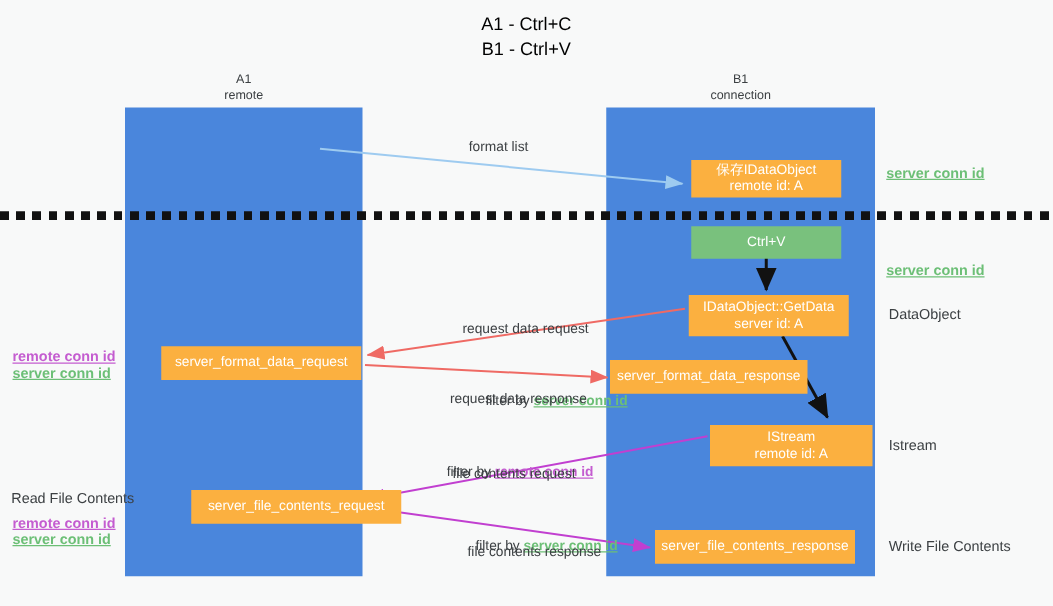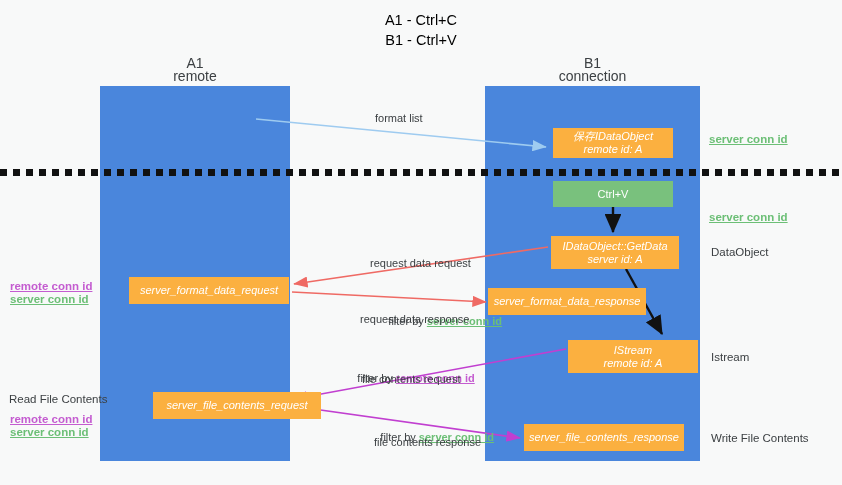--- a/index.html
+++ b/index.html
@@ -22,21 +22,21 @@
     width: 842px;
     text-align: center;
     font-size: 14.5px;
     color: #000000;
     line-height: 20px;
     white-space: pre;
   }
   .col-head {
     position: absolute;
     text-align: center;
-    font-size: 14px;
+    font-size: 10px;
     color: #3c4043;
     line-height: 13px;
     white-space: pre;
   }
   .column {
     position: absolute;
     background: #4a86dc;
   }
   .node {
     position: absolute;
@@ -44,21 +44,21 @@
     display: flex;
     flex-direction: column;
     align-items: center;
     justify-content: center;
     color: #ffffff;
     font-size: 11px;
     line-height: 13px;
     text-align: center;
     white-space: pre;
   }
-  .node.orange { background: #fbb040; font-style: italic; }
+  .node.orange { background: #fbb040; }
   .node.green  { background: #79c17d; }
   .divider {
     position: absolute;
     left: 0;
     width: 842px;
     height: 7px;
     background-image: repeating-linear-gradient(
       to right,
       #111111 0px, #111111 7px,
       rgba(0,0,0,0) 7px, rgba(0,0,0,0) 13px

